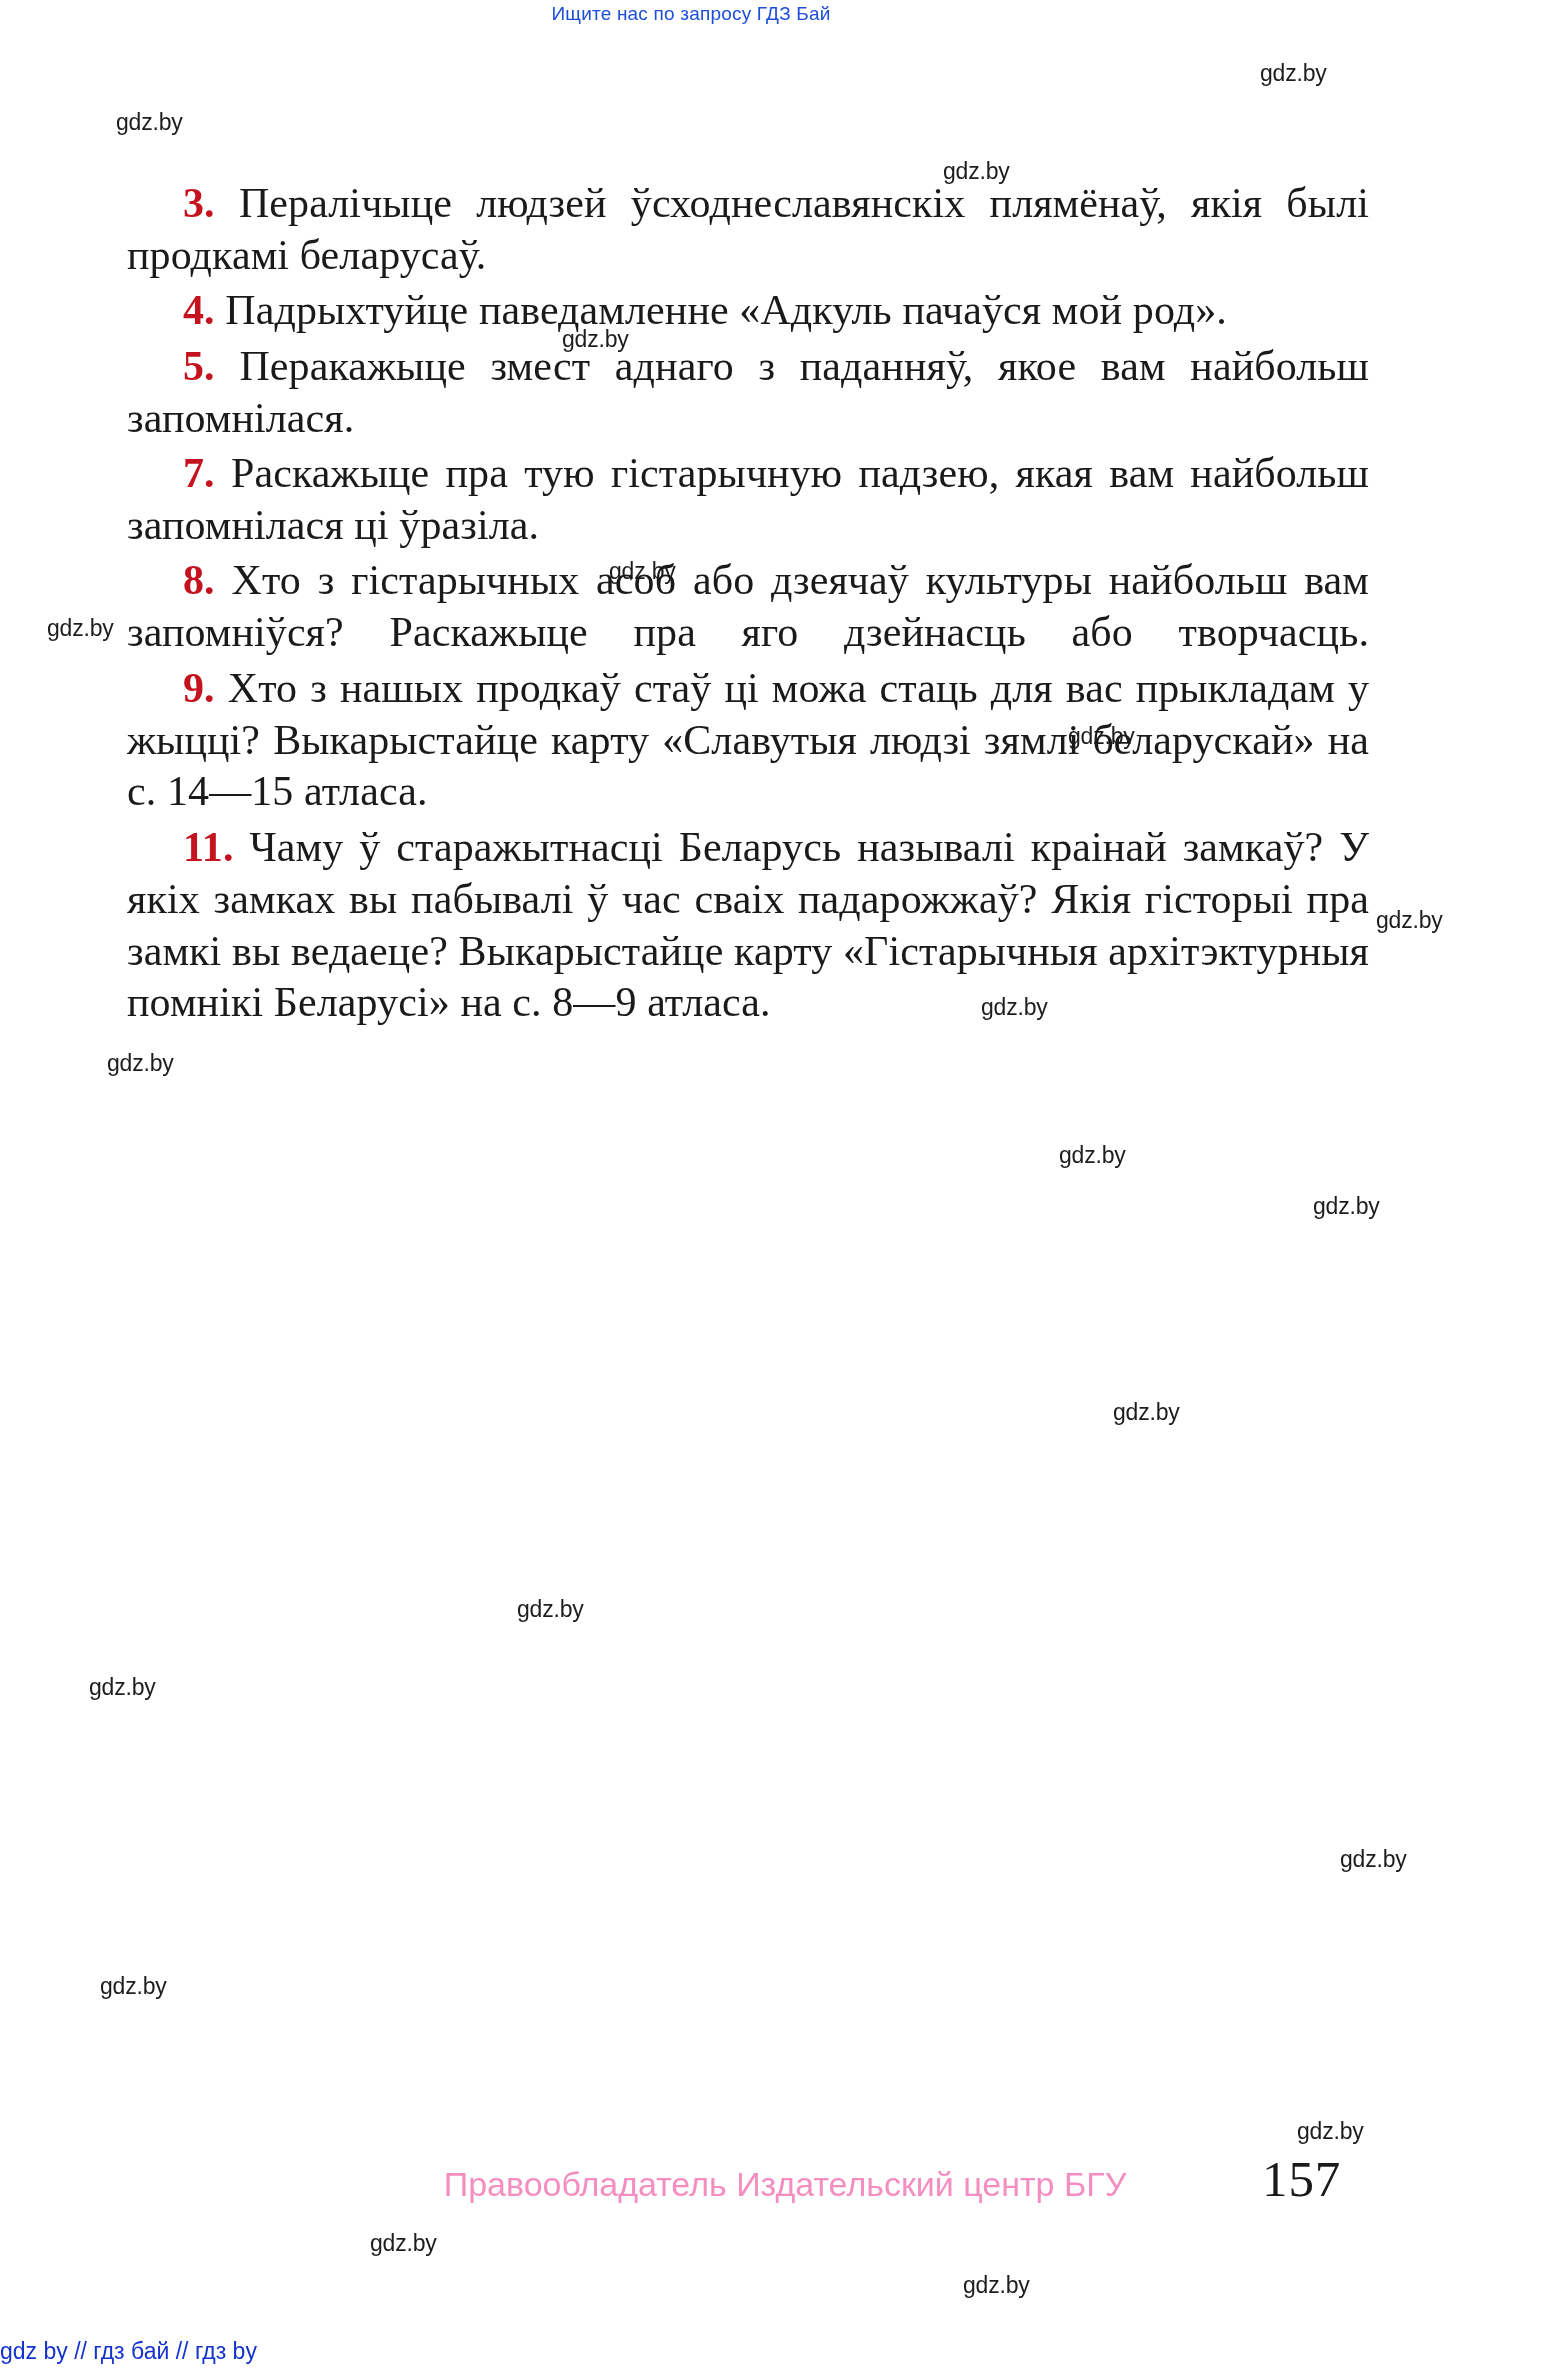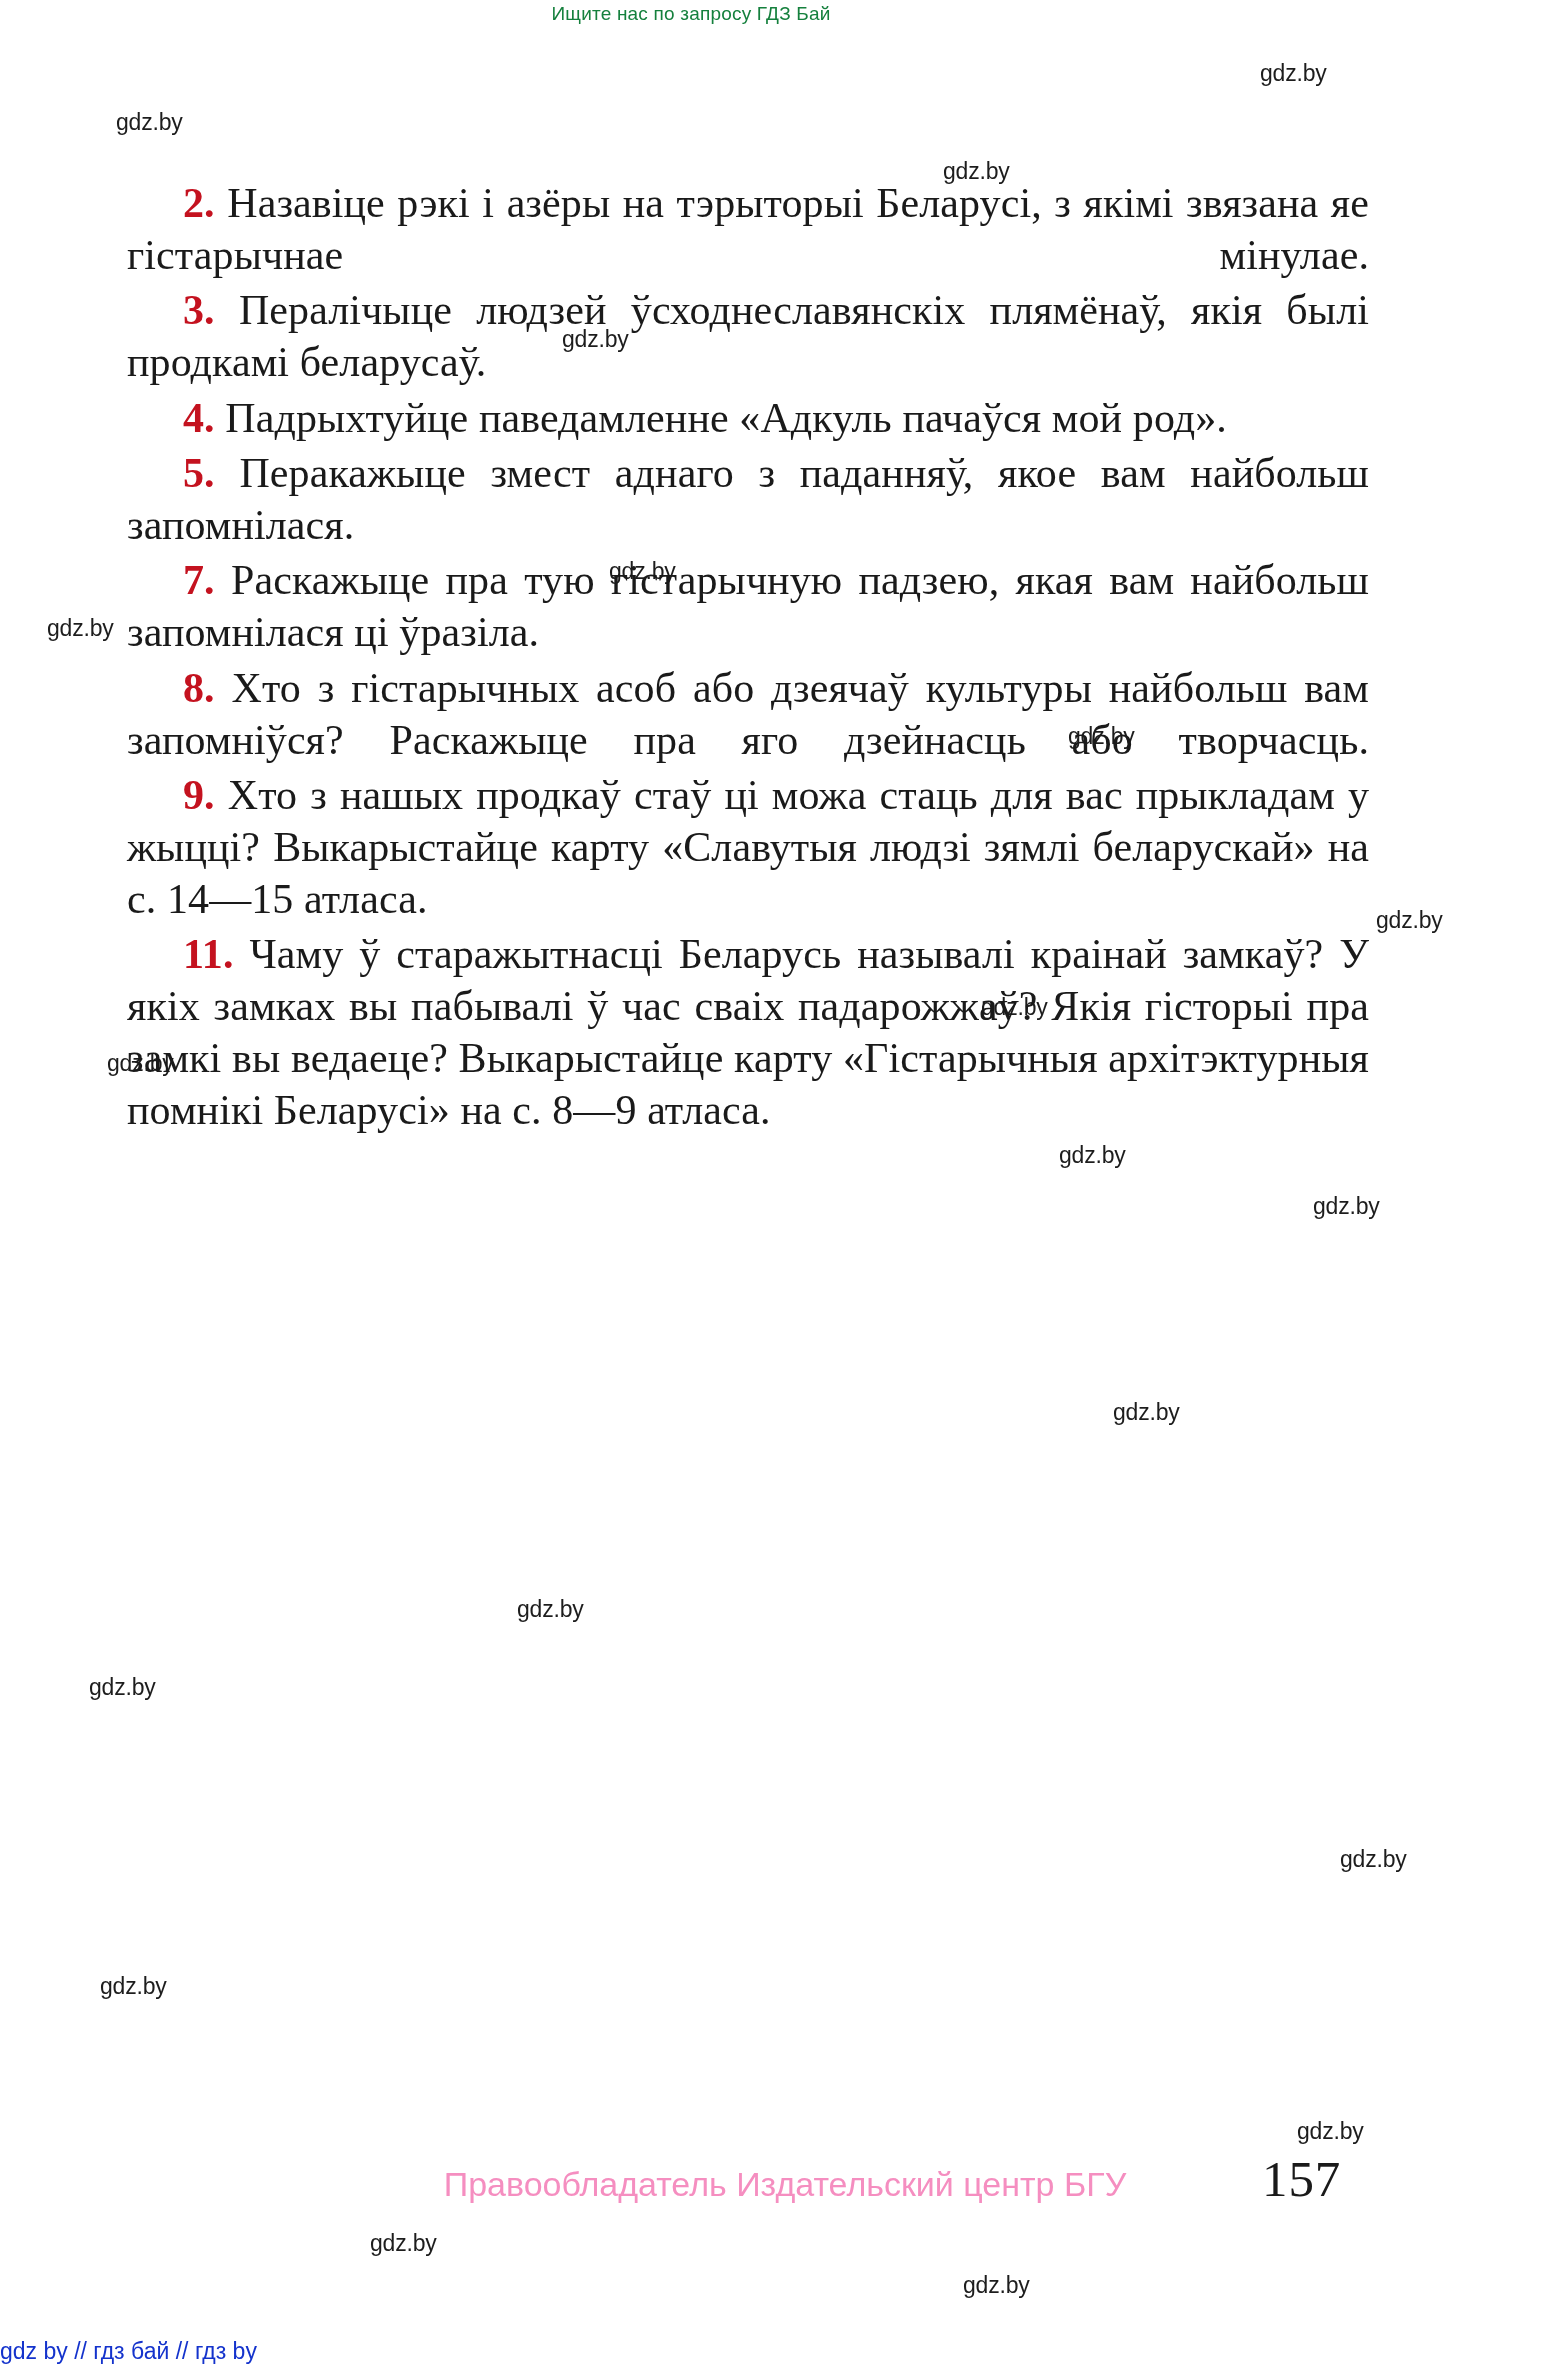--- a/index.html
+++ b/index.html
@@ -20,21 +20,21 @@
   
   .promo-banner {
     position: absolute;
     top: 0px;
     left: 0;
     width: 1382px;
     text-align: center;
     font-family: "Liberation Sans", "DejaVu Sans", sans-serif;
     font-size: 19px;
     line-height: 27px;
-    color: #15803d;
+    color: #1d4ed8;
     letter-spacing: 0.2px;
     white-space: nowrap;
   }
 
   
   .wm {
     position: absolute;
     font-family: Liberation Sans, sans-serif;
     font-size: 23px;
     line-height: 23px;
@@ -130,24 +130,20 @@
     <span class="wm" style="left: 89px; top: 1676px;">gdz.by</span>
     <span class="wm" style="left: 1340px; top: 1848px;">gdz.by</span>
     <span class="wm" style="left: 100px; top: 1975px;">gdz.by</span>
     <span class="wm" style="left: 1297px; top: 2120px;">gdz.by</span>
     <span class="wm" style="left: 370px; top: 2232px;">gdz.by</span>
     <span class="wm" style="left: 963px; top: 2274px;">gdz.by</span>
   </div>
 
 <div class="page-body">
 
-  <p class="qitem stretch-last">
-    <span class="qnum">2.</span>
-    <span>Назавіце рэкі і азёры на тэрыторыі Беларусі, з якімі звязана яе гістарычнае мінулае.</span>
-  </p>
 
   <p class="qitem">
     <span class="qnum">3.</span>
     <span>Пералічыце людзей ўсходнеславянскіх плямёнаў, якія былі продкамі беларусаў.</span>
   </p>
 
   <p class="qitem">
     <span class="qnum">4.</span>
     <span>Падрыхтуйце паведамленне «Адкуль пачаўся мой род».</span>
   </p>

